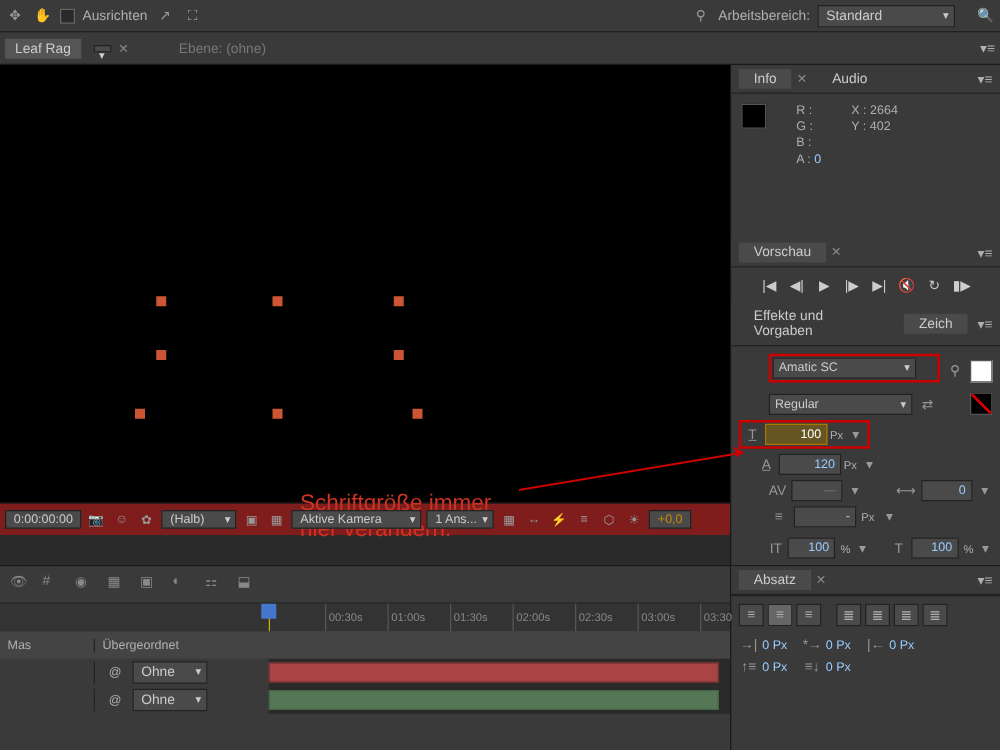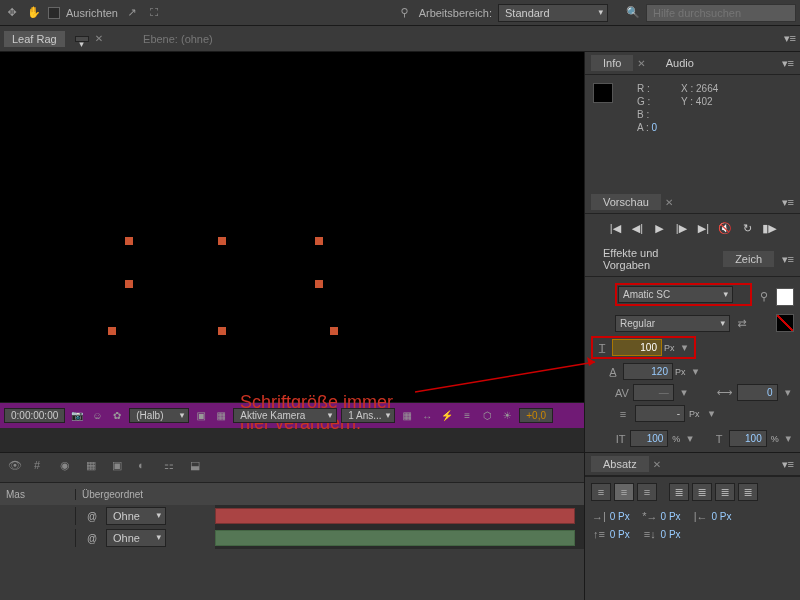--- a/index.html
+++ b/index.html
@@ -13,21 +13,21 @@
 .search-icon { width: 14px; height: 14px; }
 .secondary-bar { background: #3a3a3a; height: 26px; display: flex; align-items: center; gap: 10px; padding: 0 4px; border-bottom: 1px solid #1a1a1a; }
 .tab-selected { background: #555; padding: 2px 8px; color: #ccc; }
 .main-area { display: flex; height: 400px; }
 .viewport { width: 584px; background: #2a2a2a; position: relative; }
 .canvas { width: 584px; height: 350px; background: #000; position: relative; }
 .text-layer { position: absolute; left: 120px; top: 175px; color: #fff; font-size: 36px; font-weight: 300; letter-spacing: 2px; line-height: 1.3; }
 .handle { position: absolute; width: 8px; height: 8px; background: #cc5533; }
 .annotation { position: absolute; left: 240px; top: 340px; color: #cc3322; font-size: 18px; }
 .arrow-svg { position: absolute; left: 415px; top: 280px; }
-.viewport-footer { background: #701a75; height: 26px; display: flex; align-items: center; gap: 4px; padding: 0 4px; border-top: 1px solid #1a1a1a; font-size: 10px; }
+.viewport-footer { background: #7f1d1d; height: 26px; display: flex; align-items: center; gap: 4px; padding: 0 4px; border-top: 1px solid #1a1a1a; font-size: 10px; }
 .vp-btn { background: #4a4a4a; border: 1px solid #222; padding: 1px 6px; color: #ccc; font-size: 10px; }
 .right-panels { width: 216px; background: #3a3a3a; border-left: 1px solid #1a1a1a; }
 .panel-header { background: #3a3a3a; padding: 3px 6px; display: flex; align-items: center; gap: 8px; border-bottom: 1px solid #222; font-size: 11px; }
 .panel-tab { color: #ccc; padding: 2px 12px; }
 .panel-tab.active { background: #4a4a4a; }
 .close-x { font-size: 10px; color: #888; margin-left: -4px; }
 .info-panel { padding: 8px; font-size: 10px; display: flex; gap: 24px; }
 .info-col { display: flex; flex-direction: column; gap: 2px; }
 .swatch-small { width: 20px; height: 20px; background: #000; border: 1px solid #555; }
 .preview-controls { padding: 6px; display: flex; gap: 6px; justify-content: center; }
@@ -74,21 +74,20 @@
   <span class="checkbox"></span>
   <span>Ausrichten</span>
   <span class="toolbar-icon">↗</span>
   <span class="toolbar-icon">⛶</span>
   <span style="flex:1"></span>
   <span class="toolbar-icon">⚲</span>
   <span>Arbeitsbereich:</span>
   <span class="dropdown" style="width:110px">Standard</span>
   <span style="width:6px"></span>
   <span class="search-icon">🔍</span>
-  <input class="search-box" placeholder="Hilfe durchsuchen" style="">
 </div>
 
 <div class="secondary-bar">
   <span class="tab-selected">Leaf Rag</span>
   <span class="dropdown" style="width:14px;padding:2px"></span>
   <span class="close-x">✕</span>
   <span style="width:20px"></span>
   <span style="color:#777">Ebene: (ohne)</span>
   <span class="menu-icon">▾≡</span>
 </div>
@@ -242,20 +241,30 @@
     <div class="tl-toolbar">
       <span class="tl-icon">👁</span>
       <span class="tl-icon">#</span>
       <span class="tl-icon">◉</span>
       <span class="tl-icon">▦</span>
       <span class="tl-icon">▣</span>
       <span class="tl-icon">◐</span>
       <span class="tl-icon">⚏</span>
       <span class="tl-icon">⬓</span>
     </div>
+    <div class="tl-ruler">
+      <div class="playhead"></div>
+      <span class="tl-tick" style="left:260px">00:30s</span>
+      <span class="tl-tick" style="left:310px">01:00s</span>
+      <span class="tl-tick" style="left:360px">01:30s</span>
+      <span class="tl-tick" style="left:410px">02:00s</span>
+      <span class="tl-tick" style="left:460px">02:30s</span>
+      <span class="tl-tick" style="left:510px">03:00s</span>
+      <span class="tl-tick" style="left:560px">03:30</span>
+    </div>
     <div class="tl-header-row">
       <div class="tl-col-mas">Mas</div>
       <div class="tl-col-parent">Übergeordnet</div>
       <div class="tl-track" style="background:#444"></div>
     </div>
     <div class="tl-layer-row">
       <div class="tl-col-mas"></div>
       <div class="tl-col-parent" style="display:flex;align-items:center;gap:4px">
         <span class="tl-eye">@</span>
         <span class="dropdown" style="width:60px">Ohne</span>

